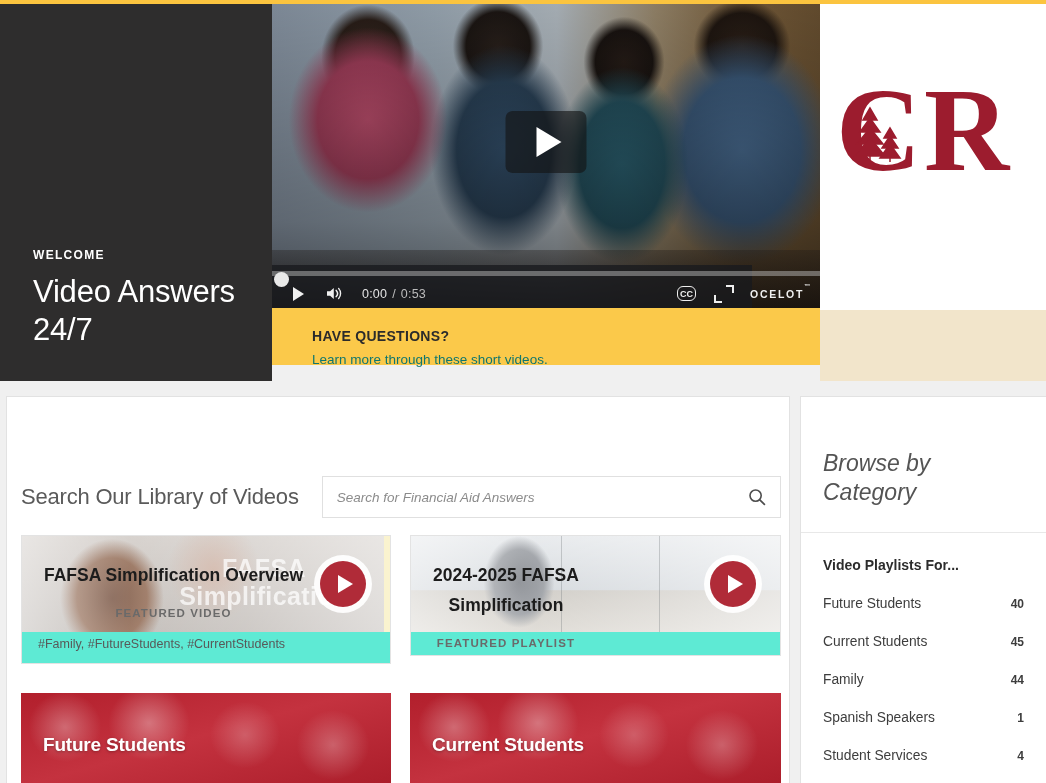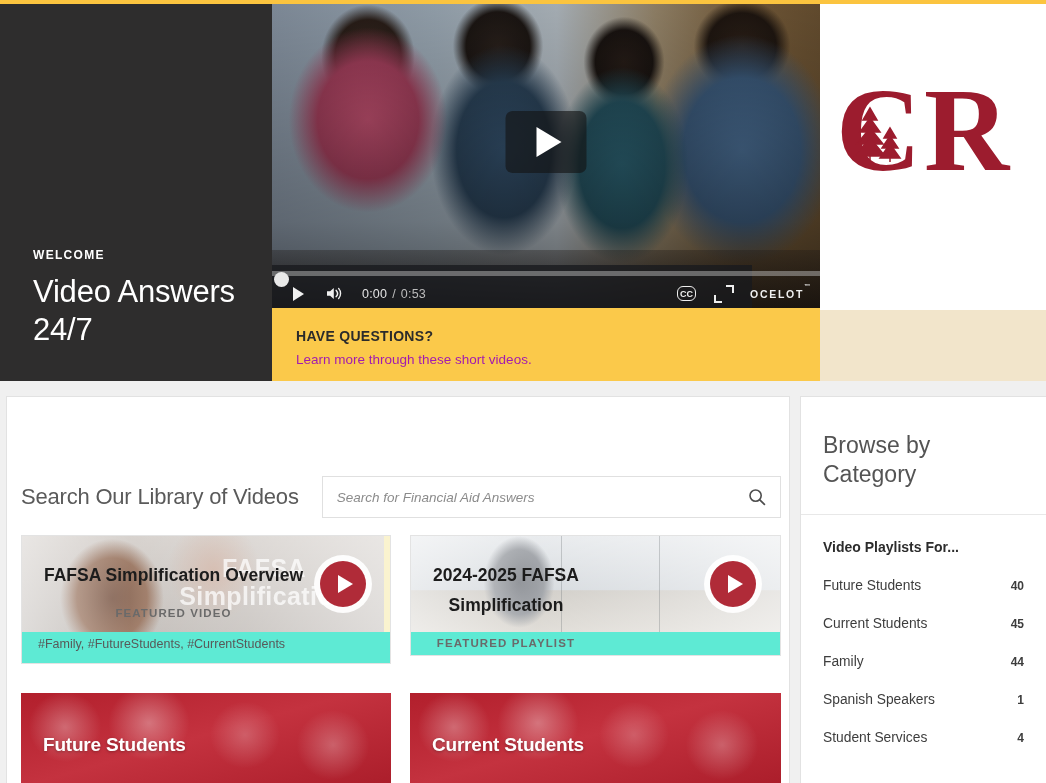--- a/index.html
+++ b/index.html
@@ -100,25 +100,25 @@
   #btn-fullscreen .a { left:0;bottom:0;border-left:2px solid #eee;border-bottom:2px solid #eee; }
   #btn-fullscreen .b { right:0;top:0;border-right:2px solid #eee;border-top:2px solid #eee; }
   #ocelot-brand {
     margin-right:10px; font-size:10.5px; letter-spacing:1.7px; font-weight:bold;
     color:#efefef; text-transform:uppercase; position:relative;
   }
   #ocelot-brand sup { font-size:6px; letter-spacing:0; top:-5px; position:relative; }
 
   
   #hero-callout {
-    position:absolute; left:0; top:308px; width:548px; height:73px;
-    background:#fbc94a; padding:20px 0 0 24px;
+    position:absolute; left:0; top:308px; width:548px; height:57px;
+    background:#fbc94a; padding:20px 0 0 40px;
   }
   .callout-title { font-size:14px; font-weight:bold; color:#2b2b2b; letter-spacing:.3px; }
-  .callout-sub { font-size:13.5px; color:#a21caf; margin-top:8px; }
+  .callout-sub { font-size:13.5px; color:#0f766e; margin-top:8px; }
 
   
   #hero-right { position:absolute; left:820px; top:0; width:226px; height:381px; background:#ffffff; }
   #hero-right-band { position:absolute; left:0; top:310px; width:226px; height:71px; background:#f2e5cb; }
   #cr-logo { position:absolute; left:14px; top:70px; width:200px; height:125px; }
 
   
   #main-panel {
     position:absolute; left:6px; top:396px; width:784px; height:400px;
     background:#ffffff; border:1px solid #e2e2e2;
@@ -211,21 +211,21 @@
     position:absolute; left:22px; top:50%; transform:translateY(-50%);
     color:#ffffff; font-size:19px; font-weight:bold; letter-spacing:-0.2px;
     text-shadow:0 1px 3px rgba(0,0,0,0.30);
   }
 
   
   #sidebar {
     position:absolute; left:800px; top:396px; width:246px; height:400px;
     background:#ffffff; border:1px solid #e2e2e2; border-right:none;
   }
-  #sidebar-header { padding:34px 22px 24px 22px; border-bottom:1px solid #e8e8e8; }
+  #sidebar-header { padding:52px 22px 24px 22px; border-bottom:1px solid #e8e8e8;font-style:italic; }
   #sidebar-title { font-size:23px; color:#545454; font-weight:400; line-height:1.28; }
   #playlists-label {
     padding:24px 22px 0 22px; font-size:14px; font-weight:bold; color:#2c2c2c;
   }
   .cat-item {
     display:flex; align-items:center; justify-content:space-between;
     padding:0 22px; height:38px; cursor:pointer;
   }
   .cat-name { font-size:13.8px; color:#3d3d3d; }
   .cat-count { font-size:12px; font-weight:bold; color:#3d3d3d; }

